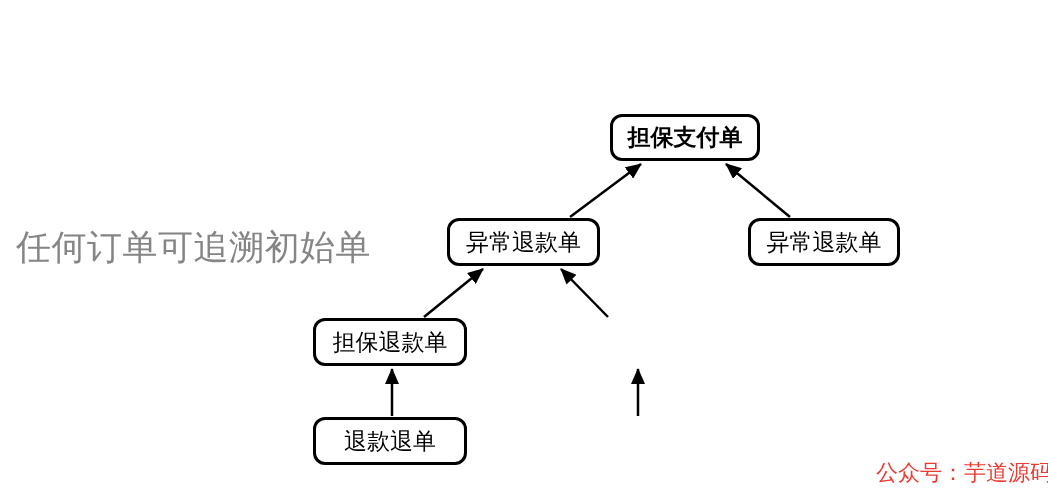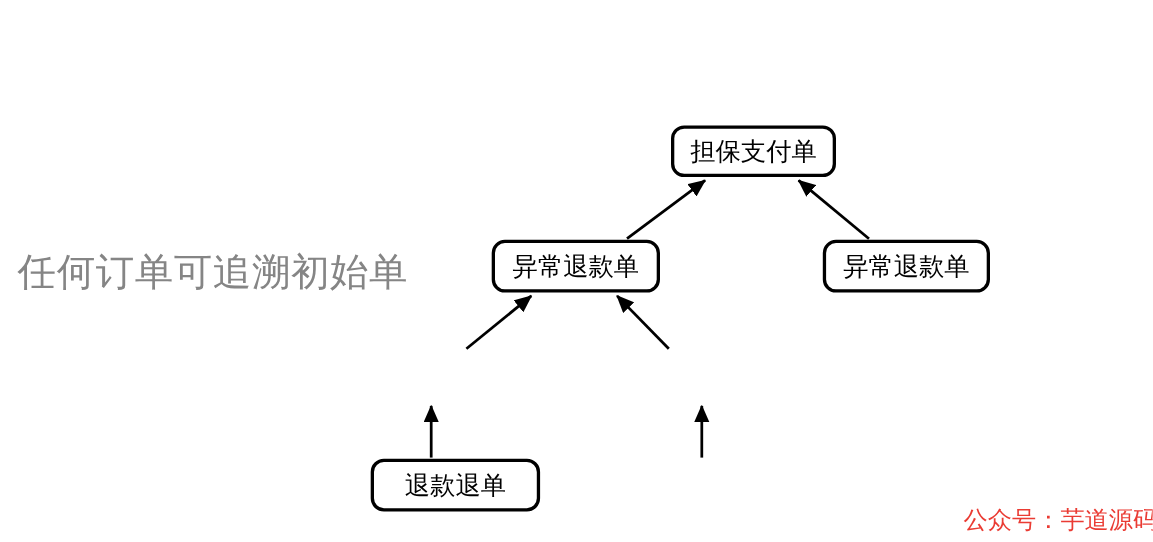--- a/index.html
+++ b/index.html
@@ -75,26 +75,27 @@
       </marker>
     </defs>
     <line x1="570" y1="217" x2="641" y2="164" stroke="#000000" stroke-width="2.5" marker-end="url(#arrowhead)"></line>
     <line x1="790" y1="217" x2="726" y2="164" stroke="#000000" stroke-width="2.5" marker-end="url(#arrowhead)"></line>
     <line x1="424" y1="317" x2="483" y2="269" stroke="#000000" stroke-width="2.5" marker-end="url(#arrowhead)"></line>
     <line x1="608" y1="317" x2="561" y2="269" stroke="#000000" stroke-width="2.5" marker-end="url(#arrowhead)"></line>
     <line x1="392" y1="416" x2="392" y2="369" stroke="#000000" stroke-width="2.5" marker-end="url(#arrowhead)"></line>
     <line x1="638" y1="416" x2="638" y2="369" stroke="#000000" stroke-width="2.5" marker-end="url(#arrowhead)"></line>
   </svg>
 
-  <div class="node" style="left:610px; top:114px; width:150px; height:47px;">担保支付单</div>
+  <div class="node" style="left:610px; top:114px; width:150px; height:47px;font-weight:bold;">担保支付单</div>
 
   <div class="node" style="left:447px; top:218px; width:153px; height:48px;">异常退款单</div>
 
   <div class="node" style="left:748px; top:218px; width:152px; height:48px;">异常退款单</div>
 
+  <div class="node" style="left:313px; top:318px; width:154px; height:48px;">担保退款单</div>
 
 
-  <div class="node" style="left:313px; top:417px; width:154px; height:48px;margin-left:24px;">退款退单</div>
+  <div class="node" style="left:313px; top:417px; width:154px; height:48px;">退款退单</div>
 
 
   <div class="watermark">公众号：芋道源码</div>
 
 </div>
 
 </body></html>

